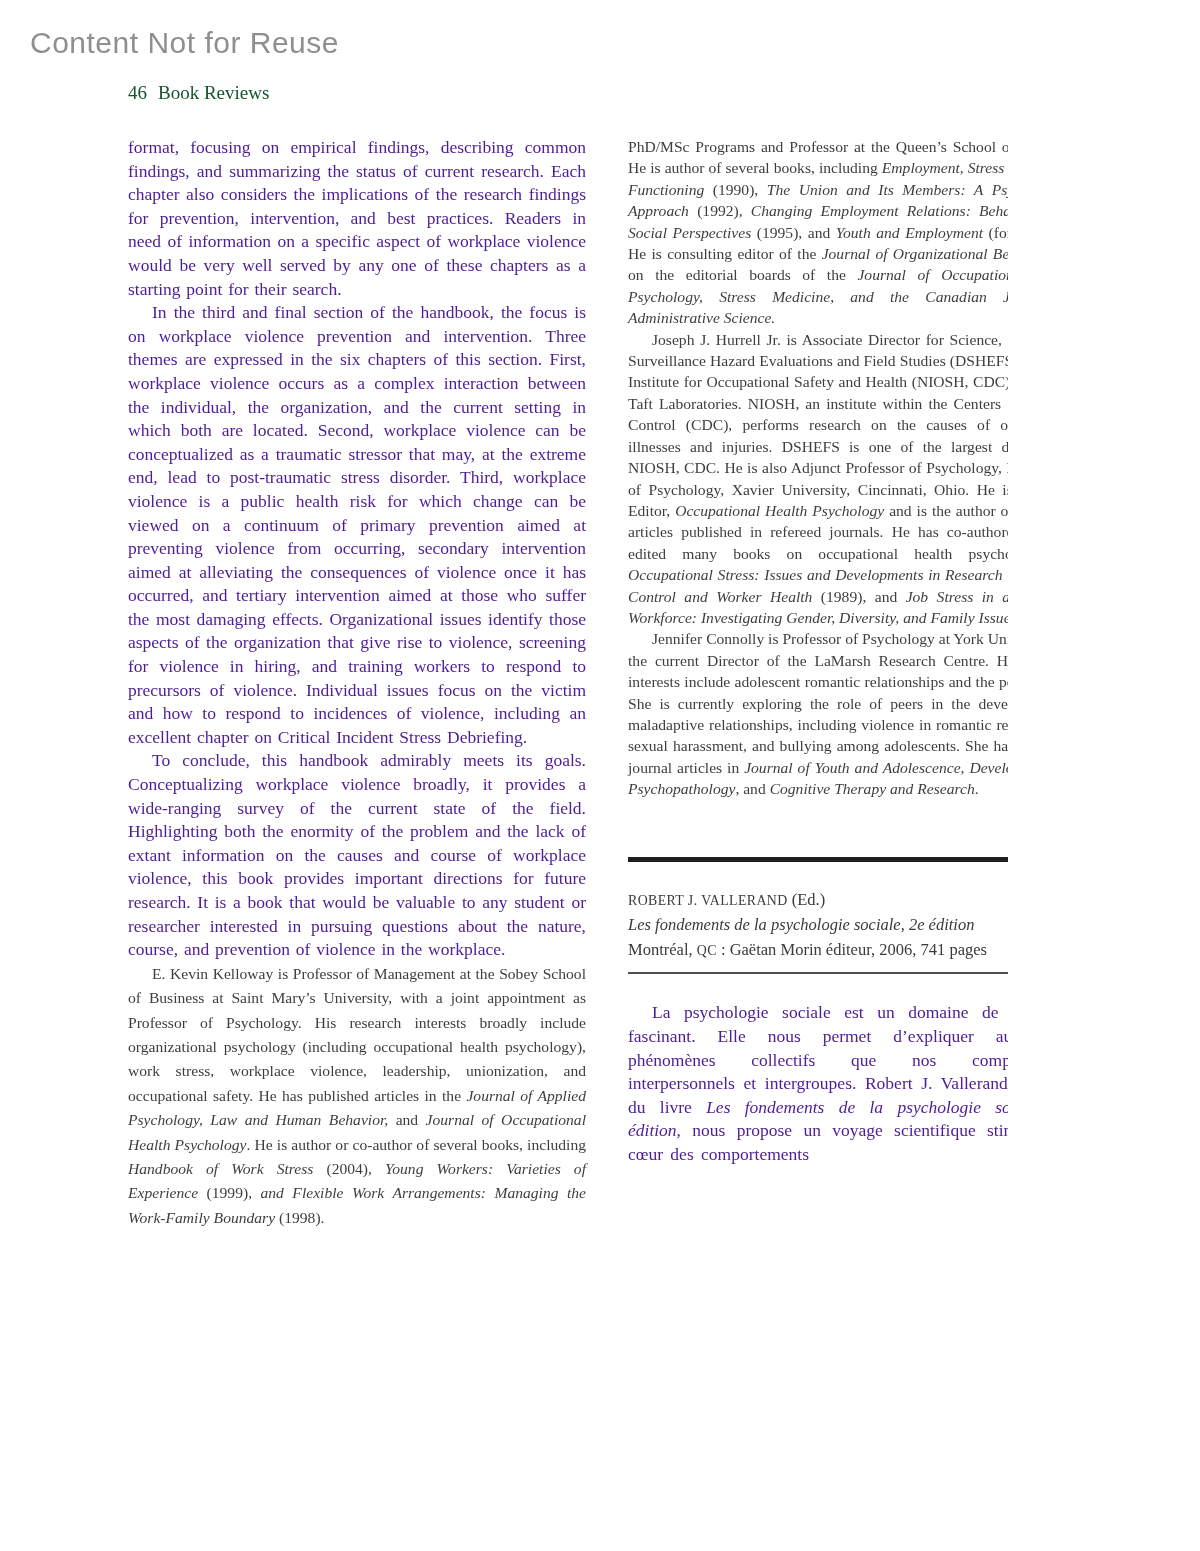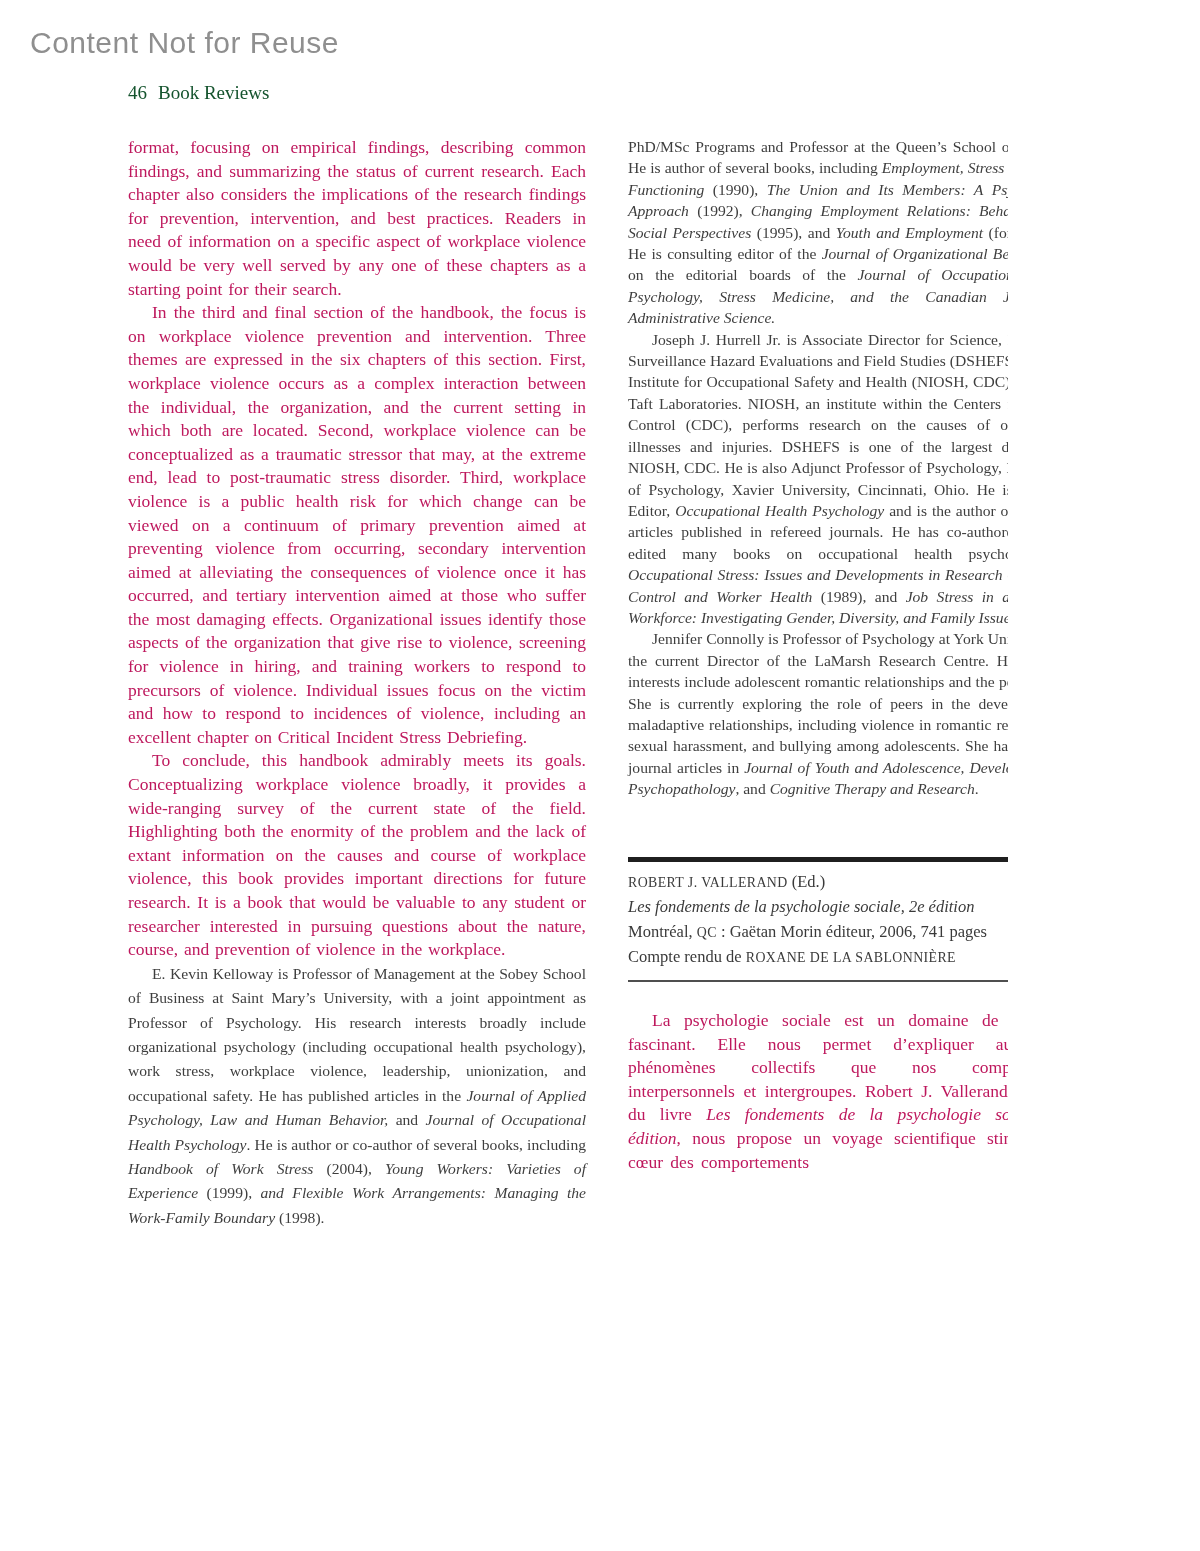--- a/index.html
+++ b/index.html
@@ -18,30 +18,30 @@
     position:absolute; left:128px; top:82px;
     font-size:19px; color:#14532d;
   }
   .running-head .page-num { margin-right:11px; }
   .col { position:absolute; top:136px; }
   .col-left  { left:128px; width:458px; }
   .col-right { left:628px; width:452px; }
   p { margin:0; }
   .review-text {
     font-size:17.5px; line-height:23.6px; text-align:justify;
-    color:#be185d; word-spacing:1.5px;
+    color:#4c1d95; word-spacing:1.5px;
   }
   .indent { text-indent:24px; }
   .bio-text { text-align:justify; color:#3e3e3e; }
   .bio-left  { font-size:15.6px; line-height:24.4px; }
   .bio-right { font-size:15.6px; line-height:21.4px;font-family:Liberation Serif, serif; }
   .bio-block { }
   .rule-thick { height:5px; background:#1f1f1f; margin-top:57px; }
   .rule-thin  { height:2px; background:#4f4f4f; margin-top:9px; }
-  .review-header { padding-top:8px; }
+  .review-header { padding-top:26px; }
   .hdr-line { font-size:16.5px; line-height:24.6px; color:#3a3a3a; text-align:left; }
   .hdr-title { font-style:italic; }
   .sc { font-size:0.84em; letter-spacing:0.4px; }
   .french { margin-top:27px; word-spacing:3px;font-family:Liberation Serif, serif; }
 </style>
 </head>
 <body>
 
 <div class="page">
 
@@ -64,21 +64,20 @@
     <p class="bio-text bio-right">PhD/MSc Programs and Professor at the Queen’s School of Business. He is author of several books, including <i>Employment, Stress and Family Functioning</i> (1990), <i>The Union and Its Members: A Psychological Approach</i> (1992), <i>Changing Employment Relations: Behavioral and Social Perspectives</i> (1995), and <i>Youth and Employment</i> (forthcoming). He is consulting editor of the <i>Journal of Organizational Behavior,</i> and on the editorial boards of the <i>Journal of Occupational Health Psychology, Stress Medicine, and the Canadian Journal of Administrative Science.</i></p>
     <p class="bio-text bio-right indent">Joseph J. Hurrell Jr. is Associate Director for Science, Division of Surveillance Hazard Evaluations and Field Studies (DSHEFS), National Institute for Occupational Safety and Health (NIOSH, CDC), Robert A. Taft Laboratories. NIOSH, an institute within the Centers for Disease Control (CDC), performs research on the causes of occupational illnesses and injuries. DSHEFS is one of the largest divisions of NIOSH, CDC. He is also Adjunct Professor of Psychology, Department of Psychology, Xavier University, Cincinnati, Ohio. He is Associate Editor, <i>Occupational Health Psychology</i> and is the author of numerous articles published in refereed journals. He has co-authored and co-edited many books on occupational health psychology like <i>Occupational Stress: Issues and Developments in Research</i> (1988), <i>Job Control and Worker Health</i> (1989), and <i>Job Stress in a Changing Workforce: Investigating Gender, Diversity, and Family Issues</i> (1995).</p>
     <p class="bio-text bio-right indent">Jennifer Connolly is Professor of Psychology at York University and the current Director of the LaMarsh Research Centre.  Her research interests include adolescent romantic relationships and the peer context.  She is currently exploring the role of peers in the development of maladaptive relationships, including violence in romantic relationships, sexual harassment, and bullying among adolescents. She has published journal articles in <i>Journal of Youth and Adolescence, Development and Psychopathology</i>, and <i>Cognitive Therapy and Research</i>.</p>
 
     <div class="rule-thick"></div>
 
     <div class="review-header">
       <p class="hdr-line"><span class="sc">ROBERT J. VALLERAND</span> (Ed.)</p>
       <p class="hdr-line hdr-title">Les fondements de la psychologie sociale, 2e édition</p>
       <p class="hdr-line">Montréal, <span class="sc">QC</span> : Gaëtan Morin éditeur, 2006, 741 pages</p>
-      <p class="hdr-line">Compte rendu de <span class="sc">ROXANE DE LA SABLONNIÈRE</span></p>
     </div>
 
     <div class="rule-thin"></div>
 
     <p class="review-text indent french">La psychologie sociale est un domaine de recherche fascinant. Elle nous permet d’expliquer autant les phénomènes collectifs que nos comportements interpersonnels et intergroupes. Robert J. Vallerand, l’éditeur du livre <i>Les fondements de la psychologie sociale, 2e édition</i>, nous propose un voyage scientifique stimulant au cœur des comportements</p>
   </div>
 
 </div>
 
 </body></html>

